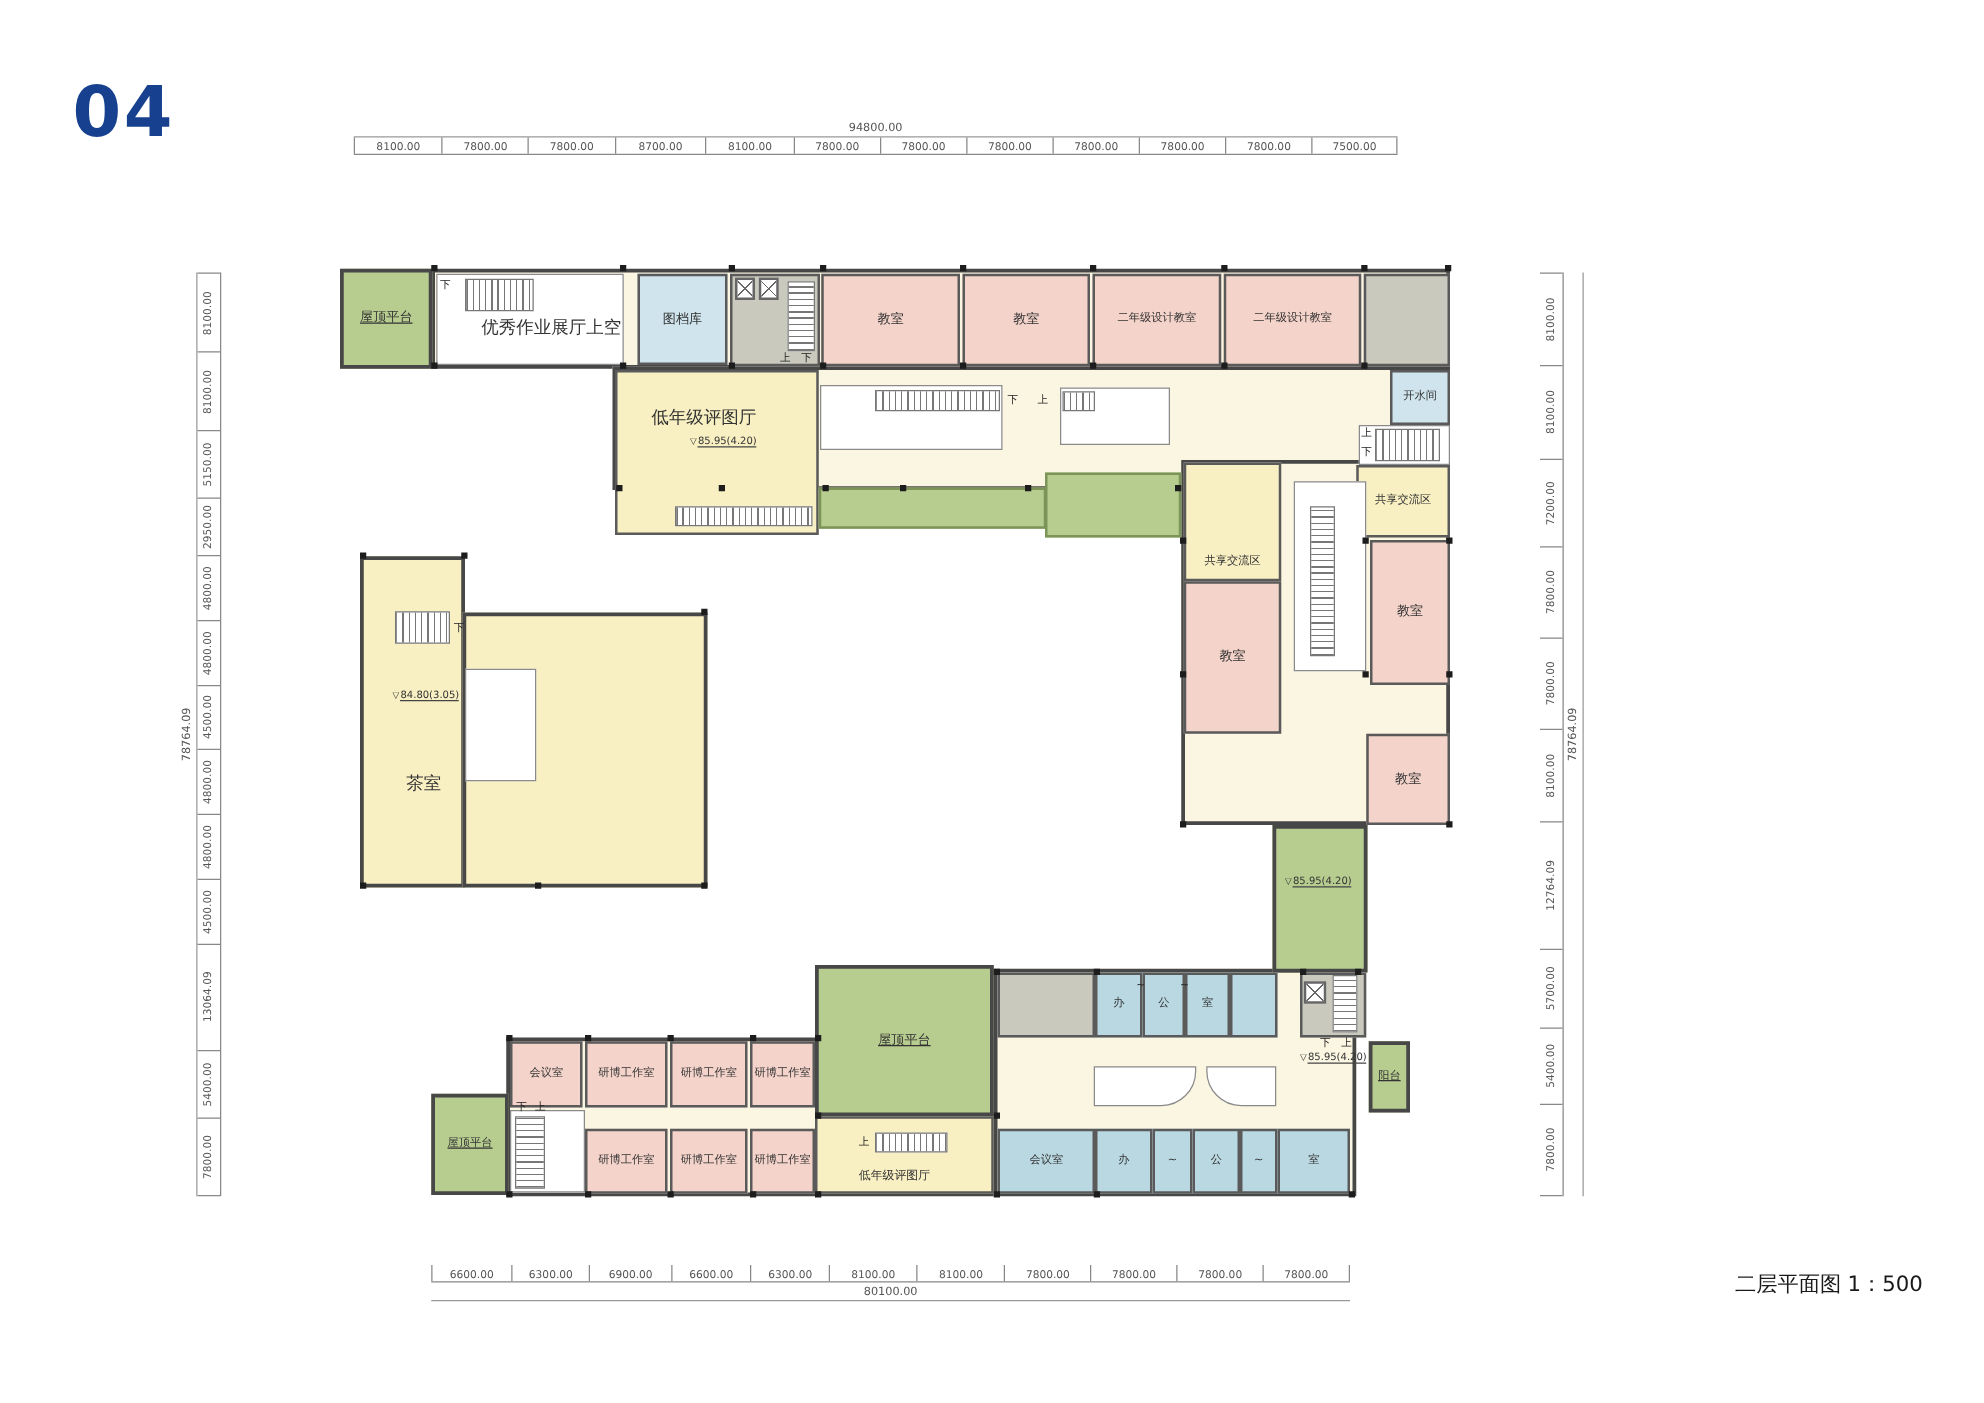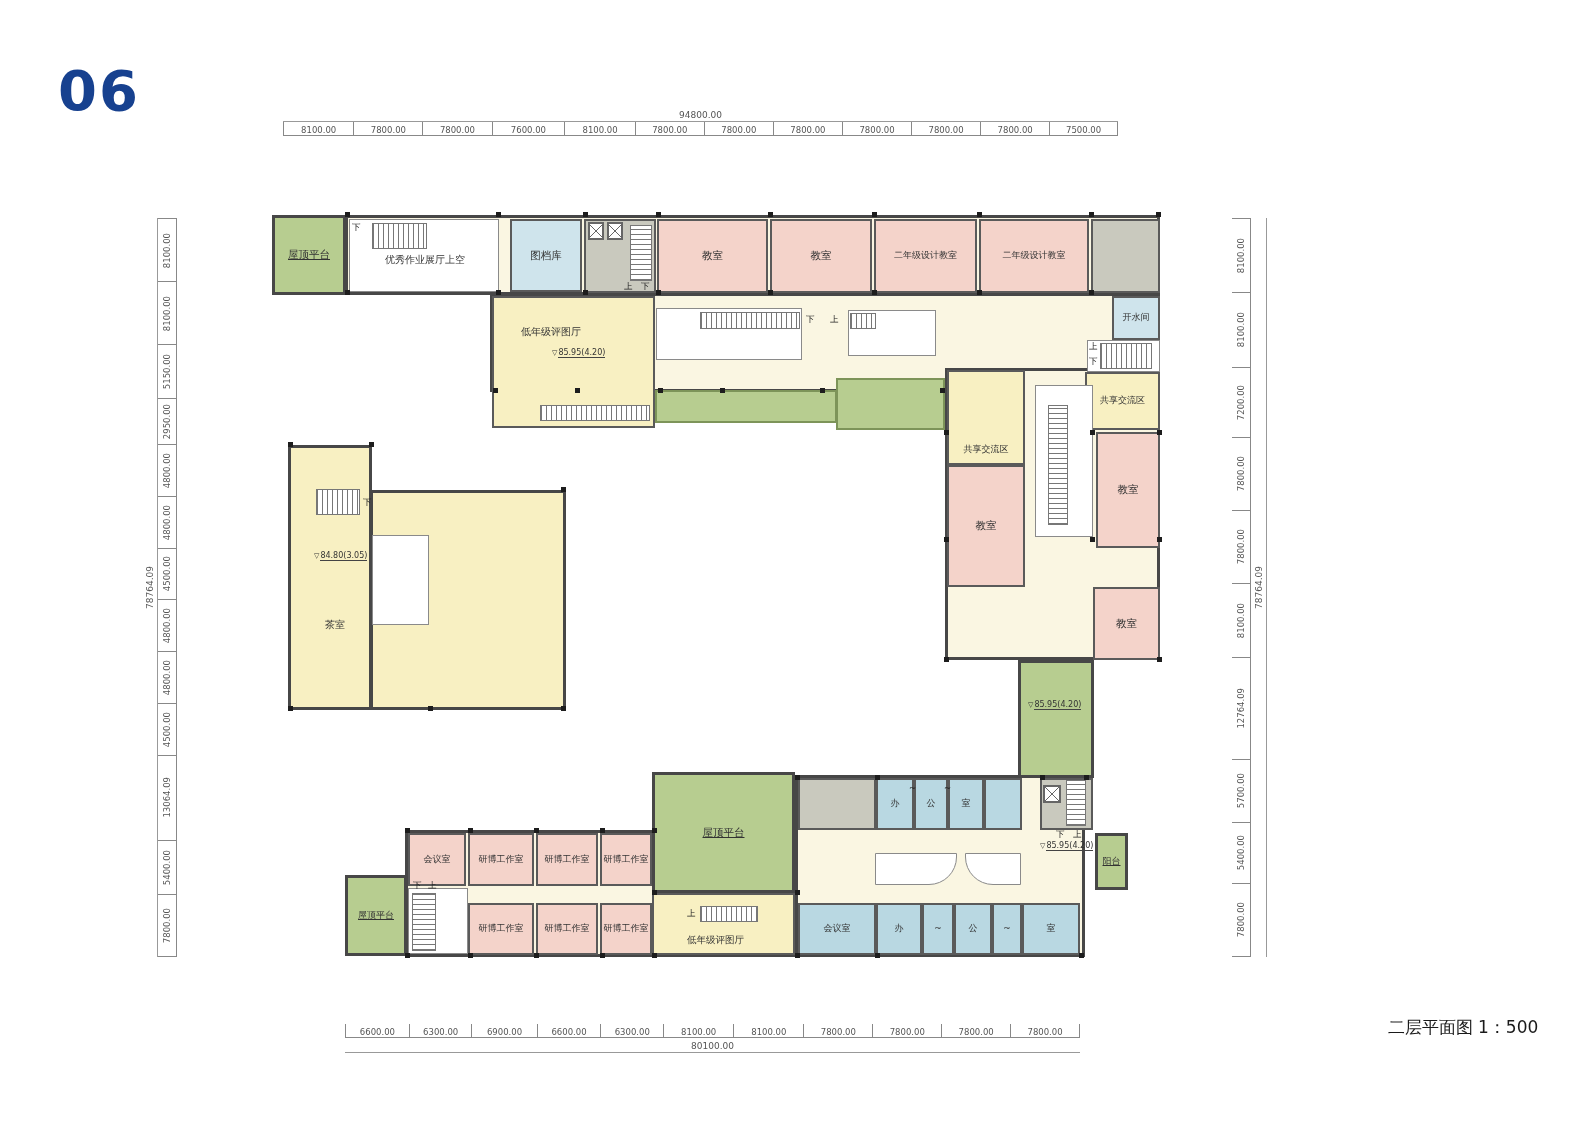--- a/index.html
+++ b/index.html
@@ -17,36 +17,36 @@
   .green{background:#b7cd90;text-decoration:underline;}
   .pink{background:#f4d3ca;}
   .yellow{background:#f8f0c2;}
   .cream{background:#faf6e2;}
   .blue{background:#cfe4ec;}
   .oblue{background:#b9d8e2;}
   .gray{background:#c9c9be;}
   .white{background:#ffffff;}
   .lbl-sm{font-size:9px;}
   .lbl-bottom{align-items:flex-end;padding-bottom:8px;}
-  .freelabel{position:absolute;font-size:10px;color:#333;white-space:nowrap;}
+  .freelabel{position:absolute;font-size:14px;color:#333;white-space:nowrap;}
 
   
   .stair-h{position:absolute;box-sizing:border-box;background-color:#fff;background-image:repeating-linear-gradient(90deg,#777 0 1px,transparent 1px 5px);border:1px solid #777;}
   .stair-v{position:absolute;box-sizing:border-box;background-color:#fff;background-image:repeating-linear-gradient(0deg,#777 0 1px,transparent 1px 5px);border:1px solid #777;}
   .elev{position:absolute;box-sizing:border-box;background-color:#fff;border:2px solid #666;
         background-image:linear-gradient(45deg,transparent 47%,#666 47%,#666 53%,transparent 53%),
                          linear-gradient(-45deg,transparent 47%,#666 47%,#666 53%,transparent 53%);}
   .ud{position:absolute;font-size:8.5px;color:#222;white-space:nowrap;}
   .emark{position:absolute;font-size:8px;color:#333;white-space:nowrap;}
   .emark .tri{margin-right:1px;font-size:7px;}
   .emark .ev{border-bottom:1px solid #444;}
   .col{position:absolute;width:5px;height:5px;background:#1d1d1d;}
 
   
-  .dim{position:absolute;color:#555;margin-top:12px;}
+  .dim{position:absolute;color:#555;}
   .dim .total{font-size:9px;text-align:center;border-bottom:1px solid #999;padding-bottom:1px;white-space:nowrap;}
   .dim .segs{display:flex;border-bottom:1px solid #888;height:13px;}
   .dim .segs .seg{display:flex;align-items:flex-end;justify-content:center;font-size:8.5px;white-space:nowrap;border-right:1px solid #888;overflow:visible;}
   .dim .segs .seg:first-child{border-left:1px solid #888;}
   .dim .total.below{border-bottom:1px solid #999;margin-top:3px;}
 
   .dim-v{position:absolute;display:flex;}
   .dim-v .vtotal{width:15px;border-right:1px solid #999;display:flex;align-items:center;justify-content:center;}
   .dim-v .vtotal span, .dim-v .seg span{writing-mode:vertical-rl;transform:rotate(180deg);font-size:8.5px;white-space:nowrap;color:#555;}
   .dim-v .vtotal span{font-size:9px;}
@@ -55,36 +55,36 @@
   .dim-v .vsegs .seg:first-child{border-top:1px solid #888;}
 
   .footer-note{position:absolute;left:1388px;top:1016px;font-size:17px;color:#1a1a1a;white-space:nowrap;}
   .footer-note span{margin-right:5px;}
 </style>
 </head>
 <body>
 
 <div id="canvas">
 
-  <div class="sec-num">06</div>
+  <div class="sec-num">04</div>
 
   <div class="dim" style="left:283px;top:98px;width:835px;">
     <div class="total">94800.00</div>
     <div class="segs">
         <div class="seg" style="flex-grow: 8100;">
           <span>8100.00</span>
         </div>
         <div class="seg" style="flex-grow: 7800;">
           <span>7800.00</span>
         </div>
         <div class="seg" style="flex-grow: 7800;">
           <span>7800.00</span>
         </div>
         <div class="seg" style="flex-grow: 8700;">
-          <span>7600.00</span>
+          <span>8700.00</span>
         </div>
         <div class="seg" style="flex-grow: 8100;">
           <span>8100.00</span>
         </div>
         <div class="seg" style="flex-grow: 7800;">
           <span>7800.00</span>
         </div>
         <div class="seg" style="flex-grow: 7800;">
           <span>7800.00</span>
         </div>

